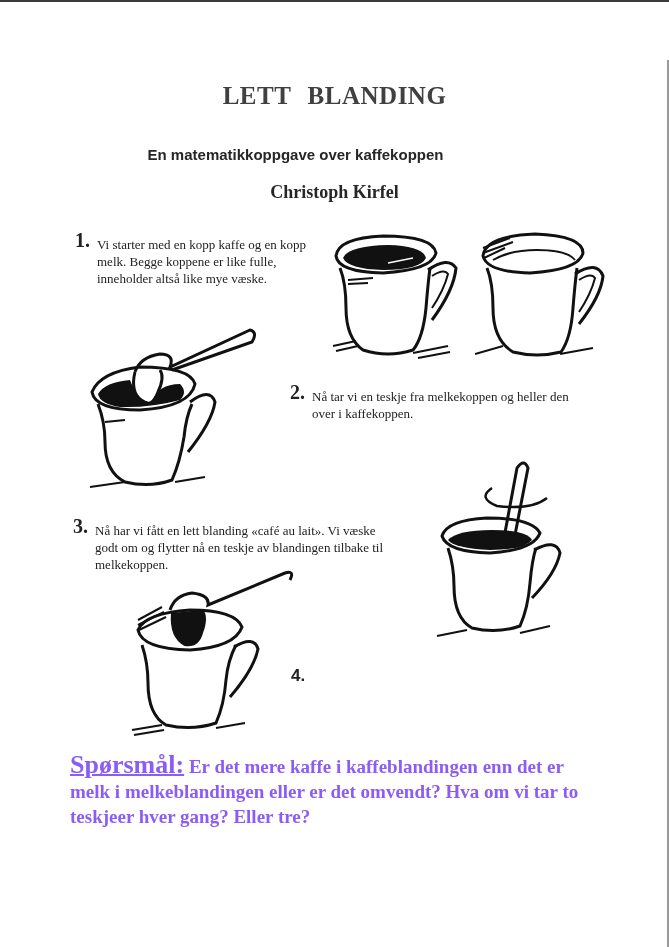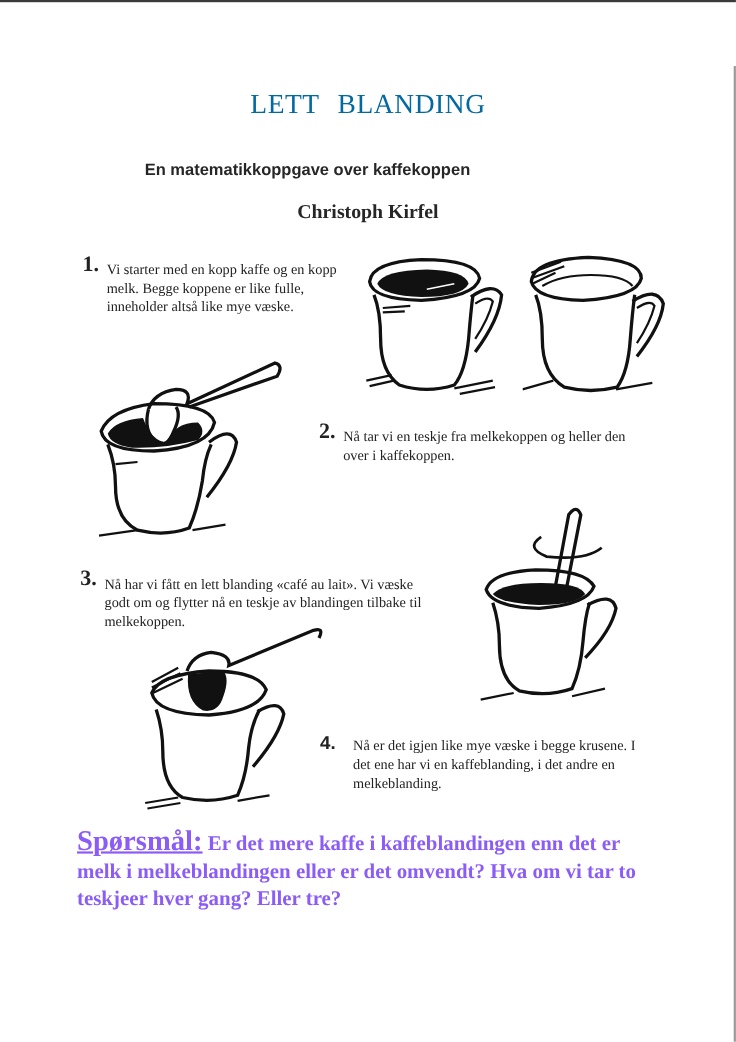--- a/index.html
+++ b/index.html
@@ -5,25 +5,25 @@
     html, body { margin: 0; padding: 0; }
     body {
       width: 669px; height: 947px; position: relative; overflow: hidden;
       background: #ffffff; color: #1a1a1a;
       font-family: "Liberation Serif", serif;
     }
     .top-edge { position: absolute; left: 0; top: 0; width: 669px; height: 2px; background: #3a3a3a; }
     .right-edge { position: absolute; right: 0; top: 60px; width: 2px; height: 887px; background: #9a9a9a; }
     .title {
       position: absolute; left: 0; width: 669px; top: 82px; text-align: center;
-      font-family: "Liberation Serif", serif; font-weight: normal; font-size: 25px;
-      letter-spacing: 0.5px; word-spacing: 10px; color: #0369a1;
+      font-family: "Liberation Serif", serif; font-weight: bold; font-size: 25px;
+      letter-spacing: 0.5px; word-spacing: 10px; color: #404040;
     }
     .subtitle {
-      position: absolute; left: 0; width: 559px; top: 146px; text-align: center;
+      position: absolute; left: 16px; width: 559px; top: 146px; text-align: center;
       font-family: "Liberation Sans", sans-serif; font-weight: bold; font-size: 15px; color: #262626;
     }
     .author {
       position: absolute; left: 0; width: 669px; top: 182px; text-align: center;
       font-family: "Liberation Serif", serif; font-weight: bold; font-size: 18px; color: #262626;
     }
     .step { position: absolute; font-size: 13px; line-height: 17px; color: #222; }
     .step .num {
       position: absolute; left: 0; top: -4px; font-weight: bold; font-size: 20px;
       font-family: "Liberation Serif", serif;
@@ -142,18 +142,17 @@
   <path d="M104,82 Q124,70 128,84 Q124,104 100,132" fill="none" stroke="#111" stroke-width="3"></path>
   <g stroke="#111" stroke-width="2">
       <line x1="2" y1="165" x2="32" y2="160"></line>
       <line x1="4" y1="170" x2="34" y2="165"></line>
       <line x1="86" y1="163" x2="115" y2="158"></line>
     </g>
 </svg>
 
 <div class="step" id="step4">
   <span class="num sans">4.</span>
-  <span class="txt">Nå er det igjen like mye væske i begge krusene. I det ene har vi en kaffeblanding, i det andre en melkeblanding.</span>
 </div>
 
 <div class="question">
   <span class="label">Spørsmål:</span><span> Er det mere kaffe i kaffeblandingen enn det er melk i melkeblandingen eller er det omvendt? Hva om vi tar to teskjeer hver gang? Eller tre?</span>
 </div>
 
 </body></html>

